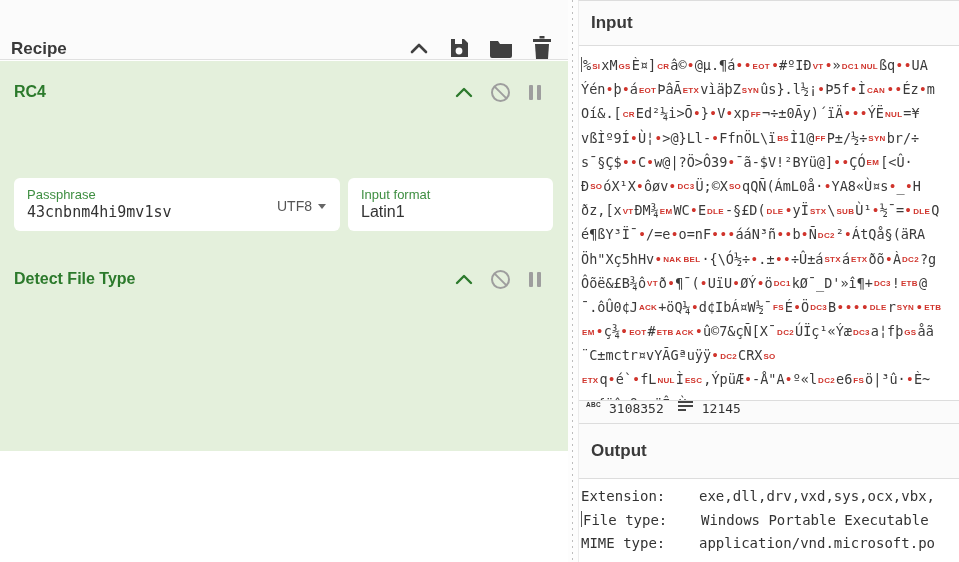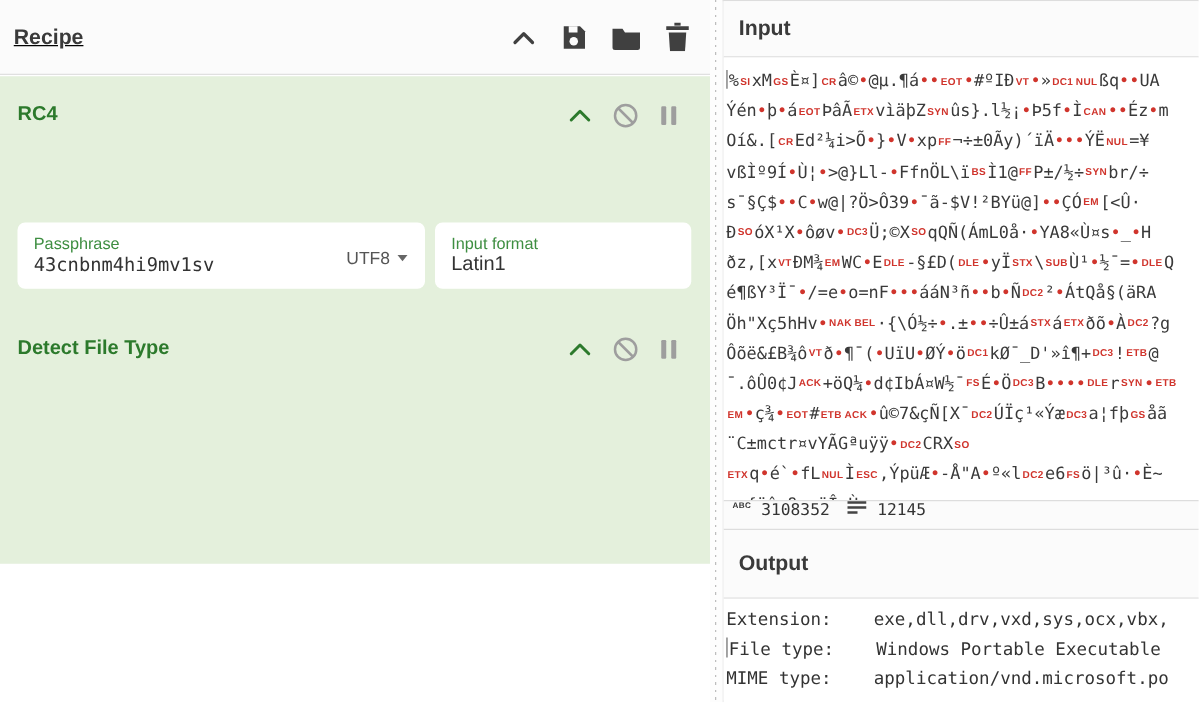--- a/index.html
+++ b/index.html
@@ -3,21 +3,21 @@
 <meta charset="utf-8">
 <style>
   * { margin:0; padding:0; box-sizing:border-box; }
   html,body { width:959px; height:562px; overflow:hidden; background:#fff;
     font-family:"Liberation Sans", sans-serif; }
   #app { position:relative; width:959px; height:562px; background:#fff; overflow:hidden; }
 
   
   #recipe-panel { position:absolute; left:0; top:0; width:568px; height:562px; background:#fff; }
   #recipe-header { position:absolute; left:0; top:0; width:568px; height:60px;
-    background:#fbfbfb; border-bottom:1px solid #e0e0e0; display:flex; align-items:center;text-decoration:underline; }
+    background:#fbfbfb; border-bottom:1px solid #e0e0e0; display:flex; align-items:flex-end; }
   #recipe-title { font-size:17px; font-weight:bold; color:#3a3a3a; margin-left:11px; }
   #recipe-header .hdr-icons { margin-left:auto; margin-right:16px; display:flex; align-items:center; gap:19px; }
   .icon-btn { display:inline-flex; align-items:center; justify-content:center; cursor:pointer; }
 
   .op-block { position:absolute; left:0; width:568px; background:#e4f0dc; }
   #op-rc4 { top:61px; height:196px; }
   #op-detect { top:248px; height:203px;padding-left:24px; }
   .op-head { position:absolute; left:0; top:0; width:100%; height:40px; display:flex; align-items:center; }
   .op-title { font-size:16px; font-weight:bold; color:#2c7a2c; margin-left:14px; margin-top:22px; }
   .op-icons { margin-left:auto; margin-right:26px; margin-top:22px; display:flex; align-items:center; gap:17px; }

